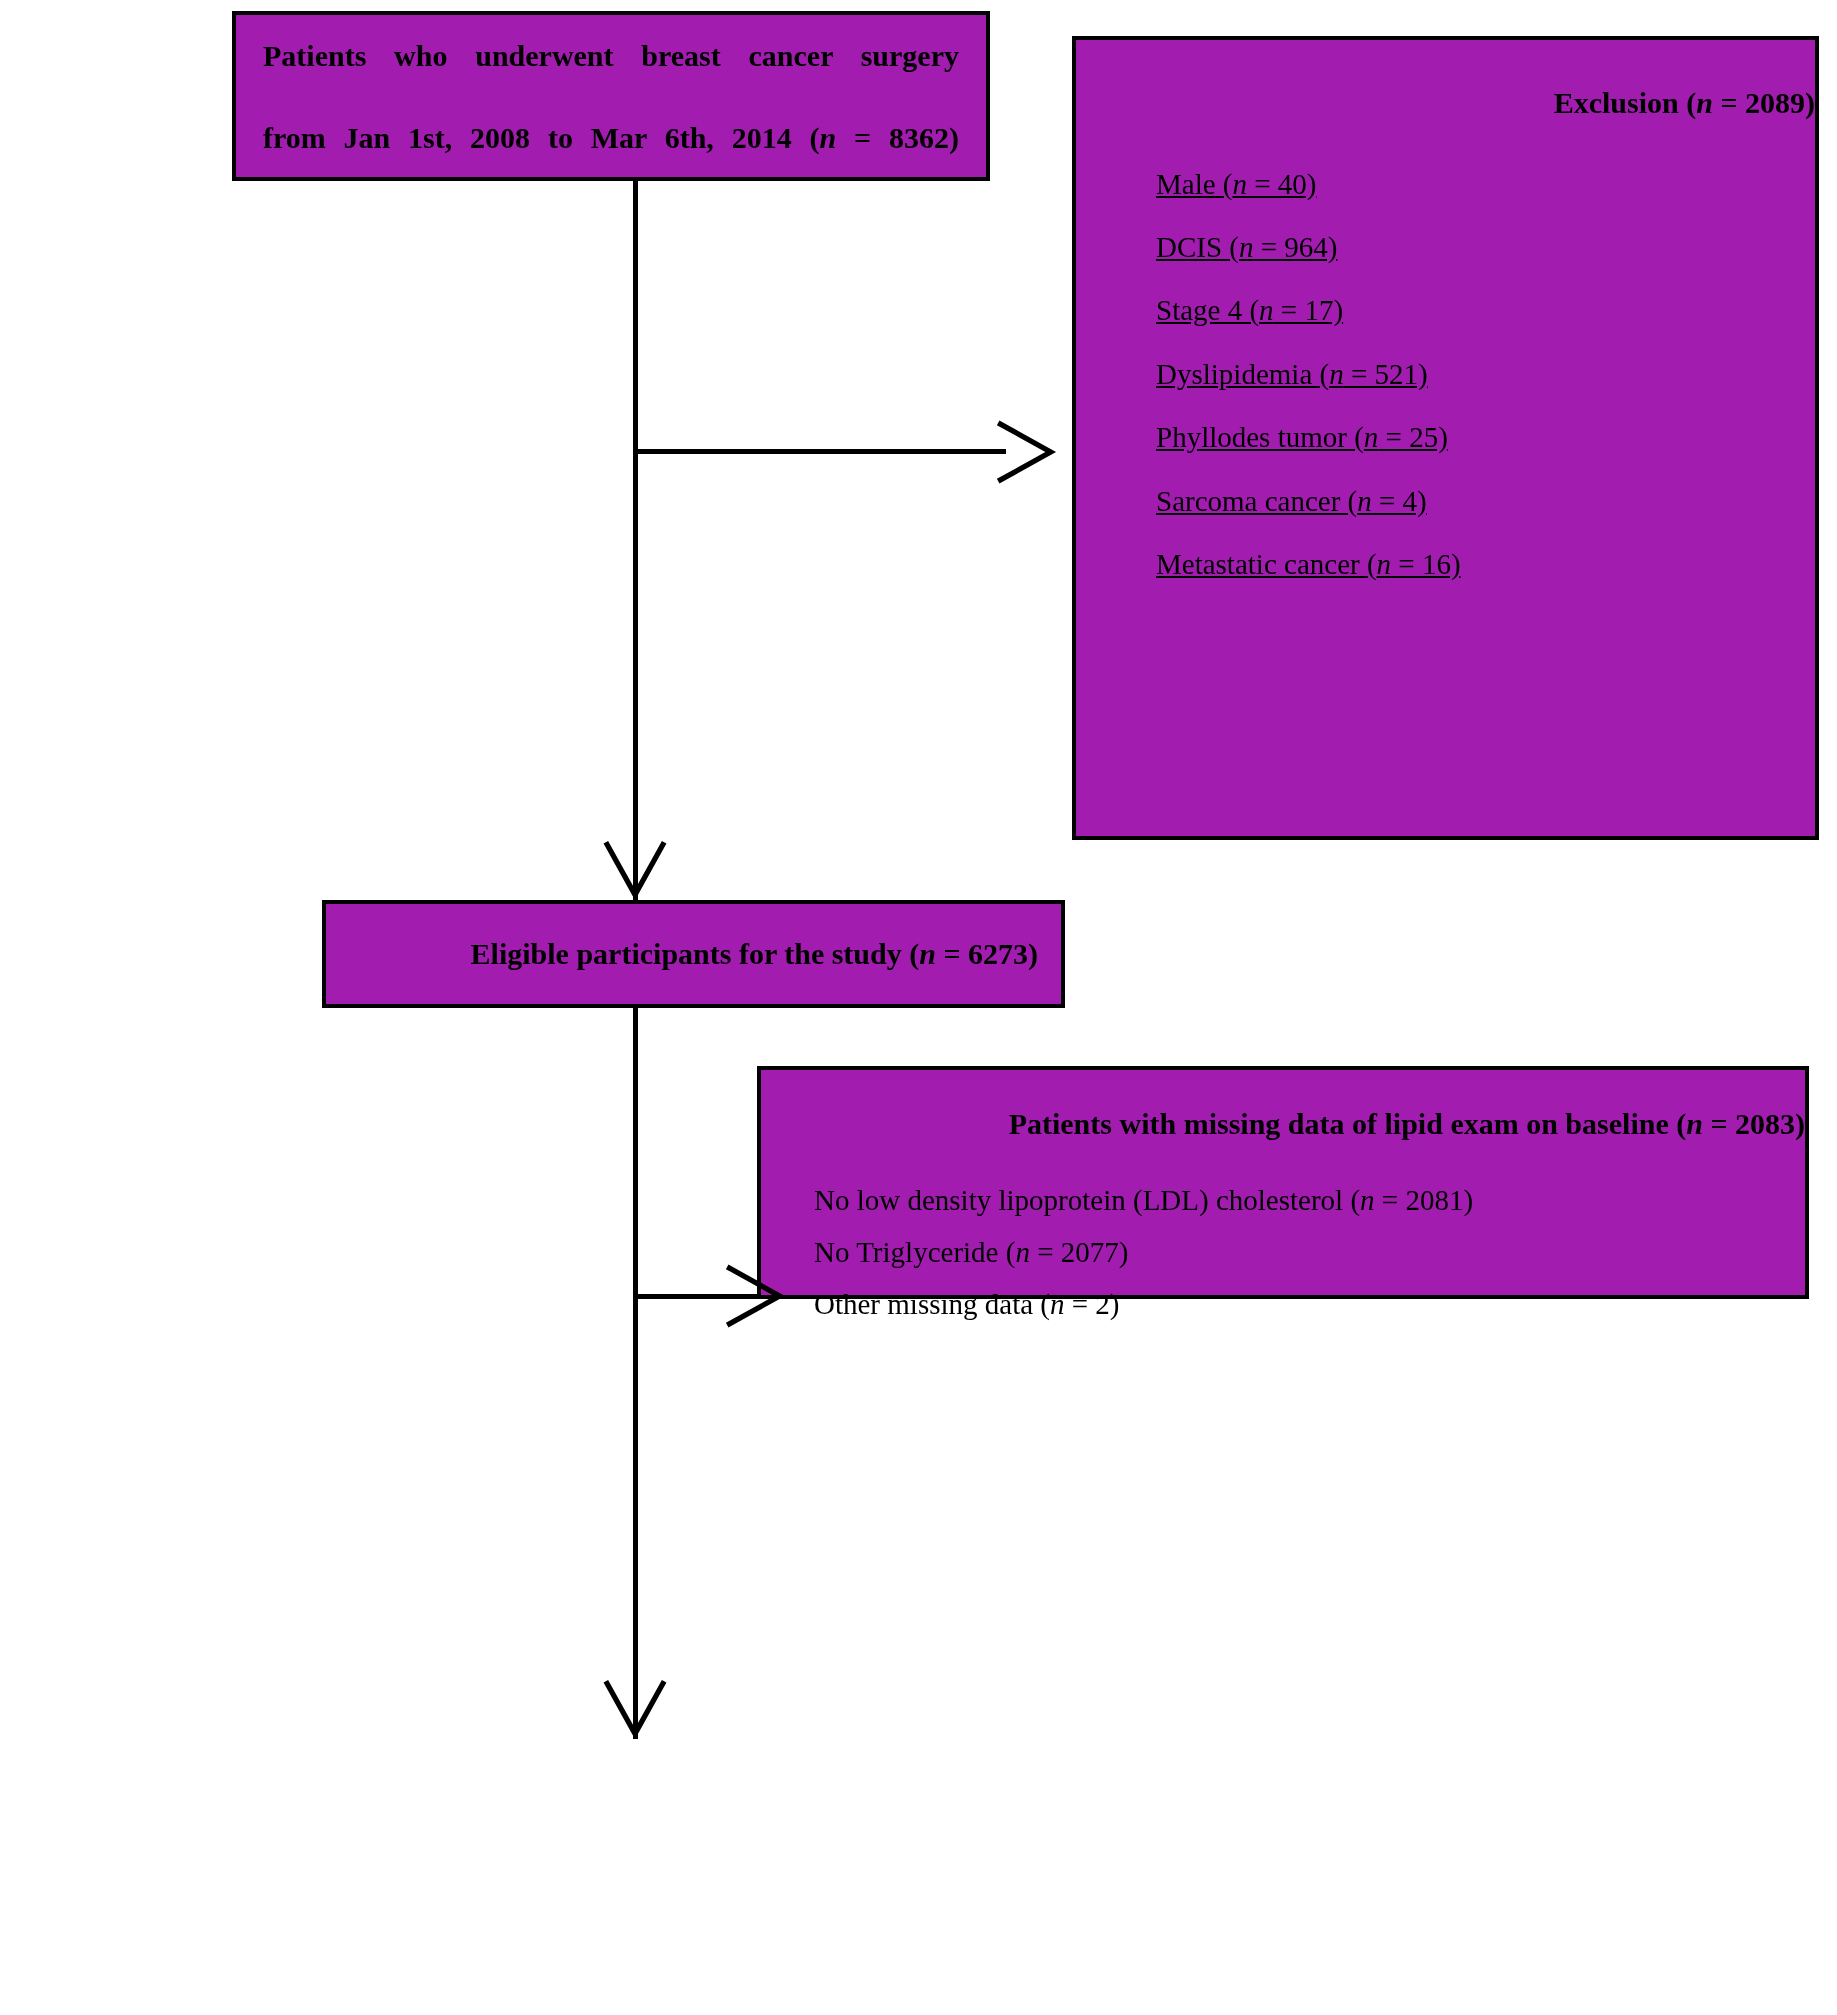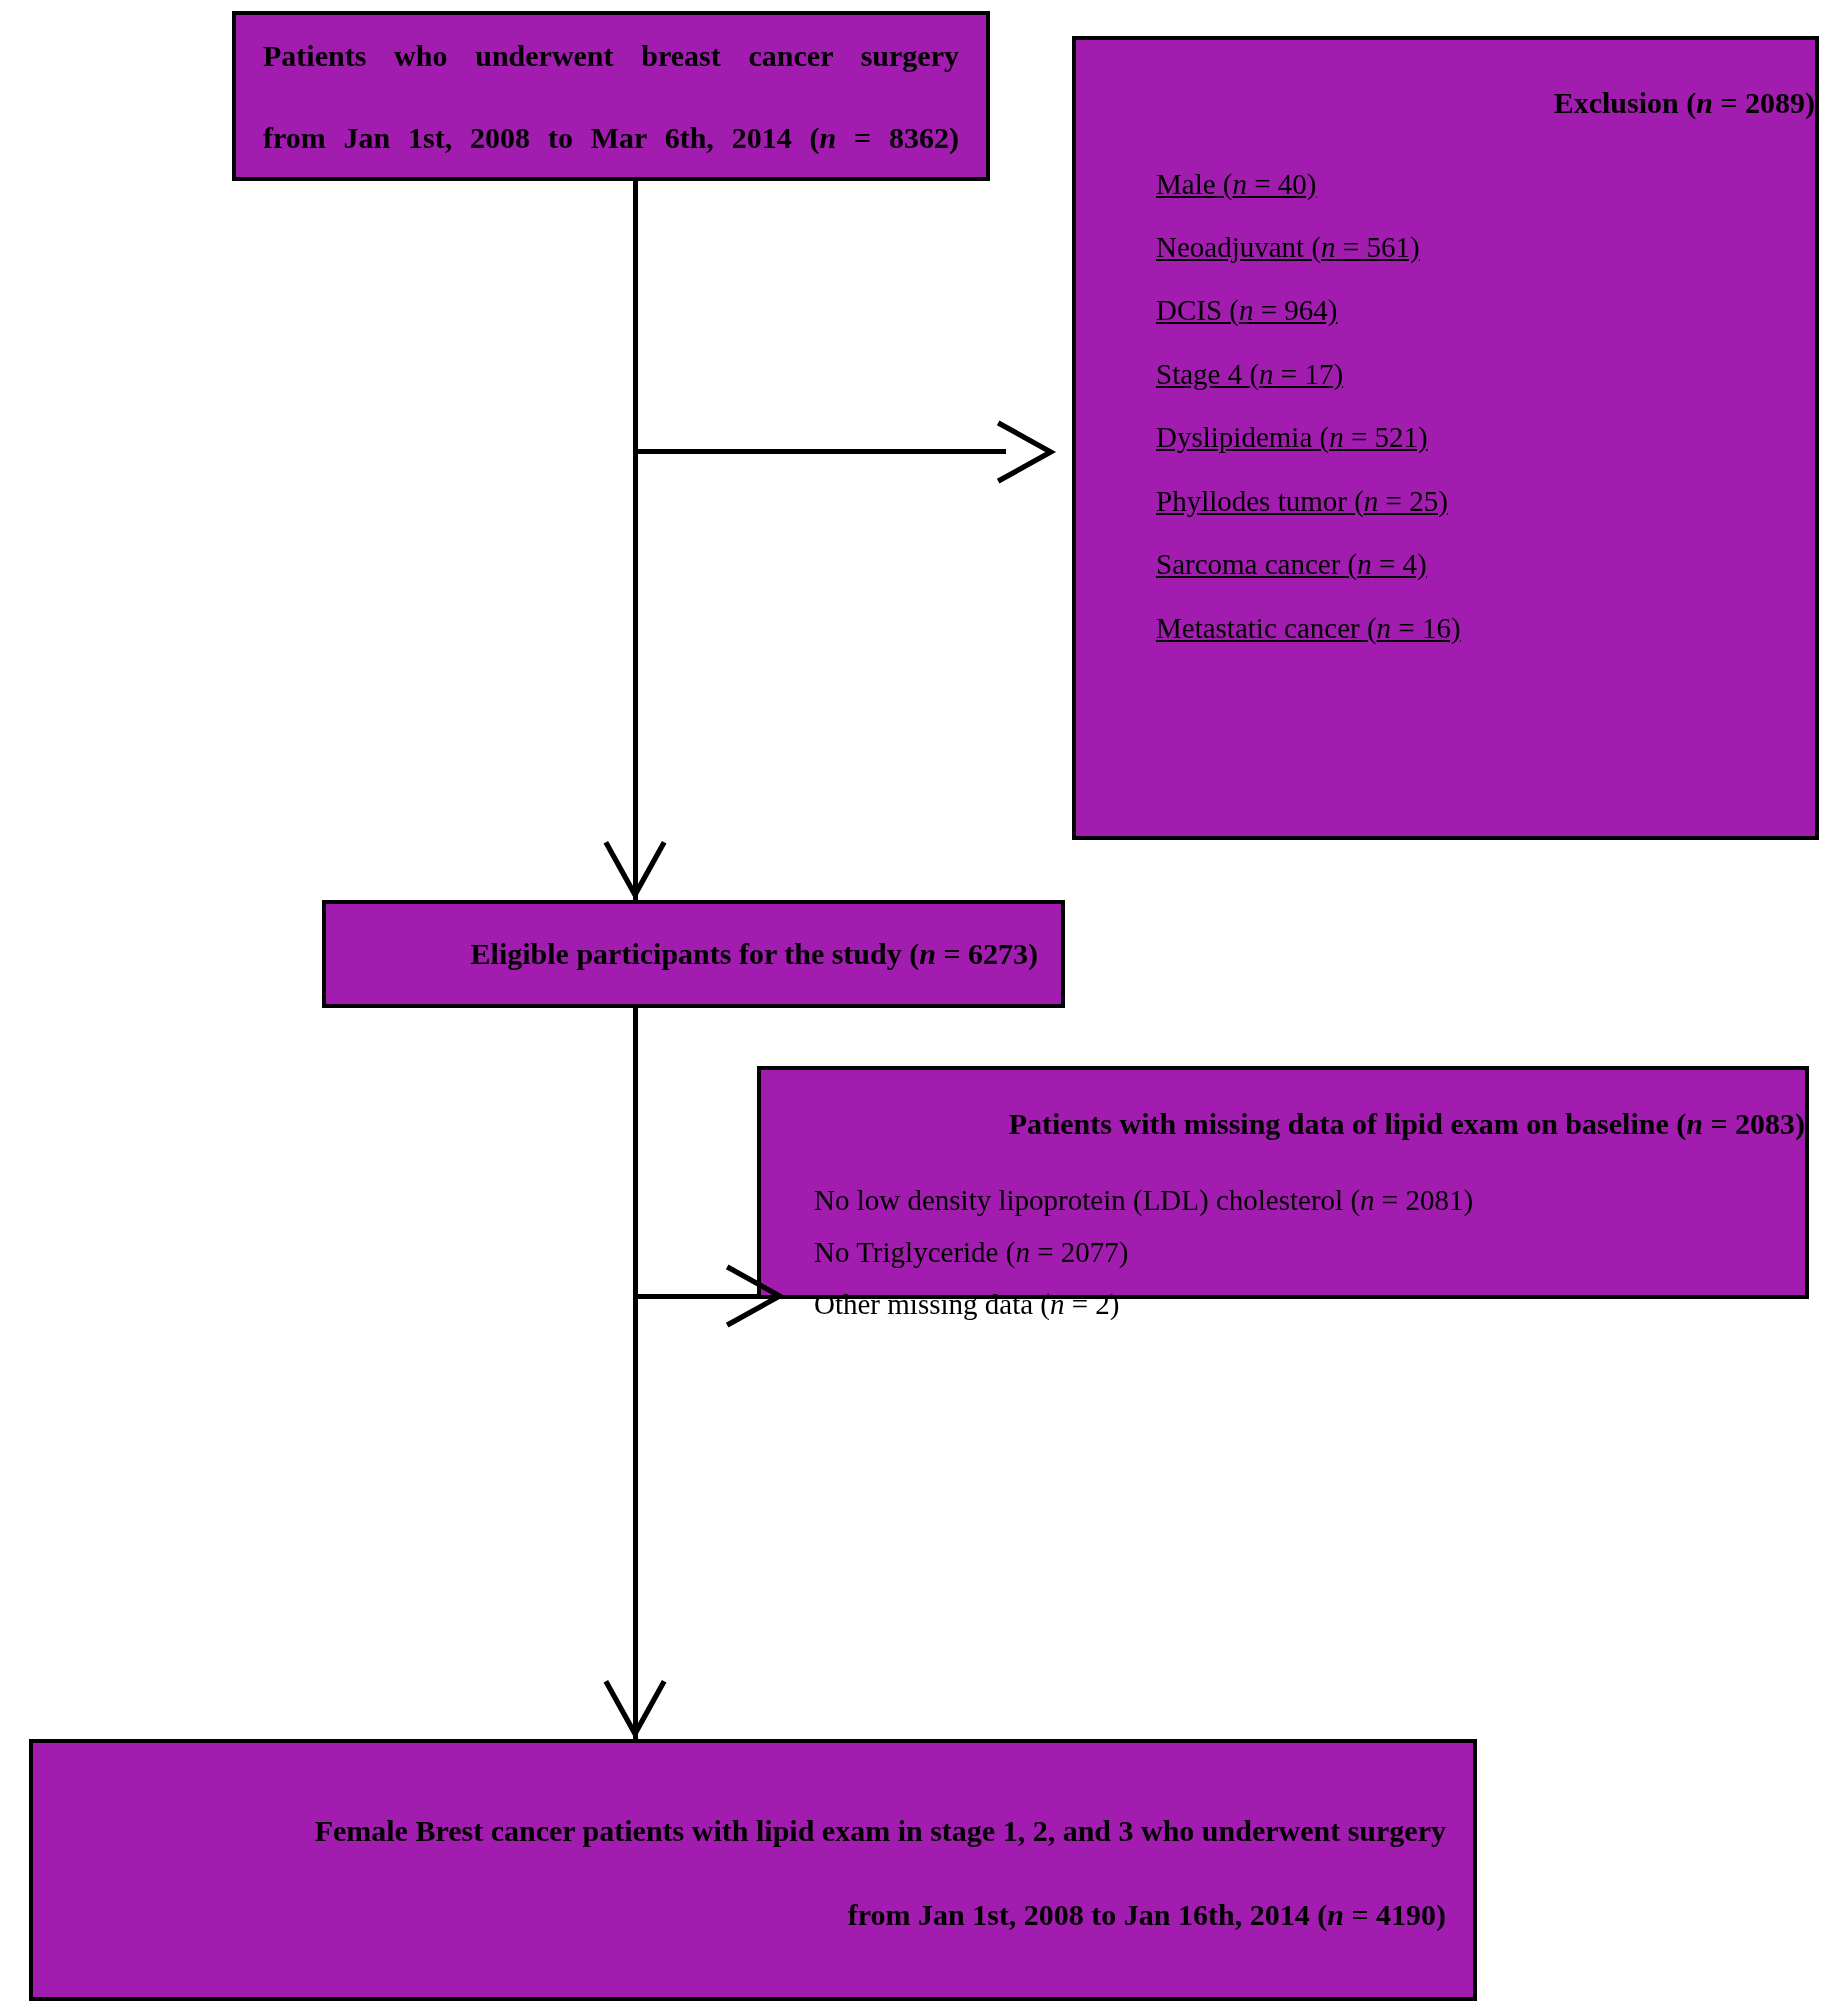--- a/index.html
+++ b/index.html
@@ -135,21 +135,20 @@
   <div class="box" id="box-source">
     <div class="line-main justified row1">Patients who underwent breast cancer surgery</div>
     <div class="line-main justified row2"><span>from Jan 1st, 2008 to Mar 6th, 2014 (</span><span class="ital">n</span><span> = 8362)</span></div>
   </div>
 
   <div class="box topalign" id="box-exclusion">
     <div class="line-main hdr"><span>Exclusion (</span><span class="ital">n</span><span> = 2089)</span></div>
 
     <div class="exlist">
       <div class="line-item"><span>Male (</span><span class="ital">n</span><span> = 40)</span></div>
-      <div class="line-item"><span>Neoadjuvant (</span><span class="ital">n</span><span> = 561)</span></div>
       <div class="line-item"><span>DCIS (</span><span class="ital">n</span><span> = 964)</span></div>
       <div class="line-item"><span>Stage 4 (</span><span class="ital">n</span><span> = 17)</span></div>
       <div class="line-item"><span>Dyslipidemia (</span><span class="ital">n</span><span> = 521)</span></div>
       <div class="line-item"><span>Phyllodes tumor (</span><span class="ital">n</span><span> = 25)</span></div>
       <div class="line-item"><span>Sarcoma cancer (</span><span class="ital">n</span><span> = 4)</span></div>
       <div class="line-item"><span>Metastatic cancer (</span><span class="ital">n</span><span> = 16)</span></div>
     </div>
   </div>
 
   <div class="box" id="box-eligible">
@@ -159,24 +158,20 @@
   <div class="box topalign" id="box-missing">
     <div class="line-main"><span>Patients with missing data of lipid exam on baseline (</span><span class="ital">n</span><span> = 2083)</span></div>
 
     <div class="mdlist">
       <div class="line-item"><span>No low density lipoprotein (LDL) cholesterol (</span><span class="ital">n</span><span> = 2081)</span></div>
       <div class="line-item"><span>No Triglyceride (</span><span class="ital">n</span><span> = 2077)</span></div>
       <div class="line-item"><span>Other missing data (</span><span class="ital">n</span><span> = 2)</span></div>
     </div>
   </div>
 
-  <div class="box" id="box-final">
-    <div class="line-main row1">Female Brest cancer patients with lipid exam in stage 1, 2, and 3 who underwent surgery</div>
-    <div class="line-main row2"><span>from Jan 1st, 2008 to Jan 16th, 2014 (</span><span class="ital">n</span><span> = 4190)</span></div>
-  </div>
 
   <div class="vline" id="spine-1"></div>
   <div class="hline" id="branch-1"></div>
   <svg class="arrow-svg" id="branch-1-head" viewBox="0 0 120 120">
     <path d="M 14 10 L 104 60 L 14 110"></path>
   </svg>
   <svg class="arrow-svg" id="spine-1-head" viewBox="0 0 120 120">
     <path d="M 10 16 L 60 106 L 110 16"></path>
   </svg>
 

